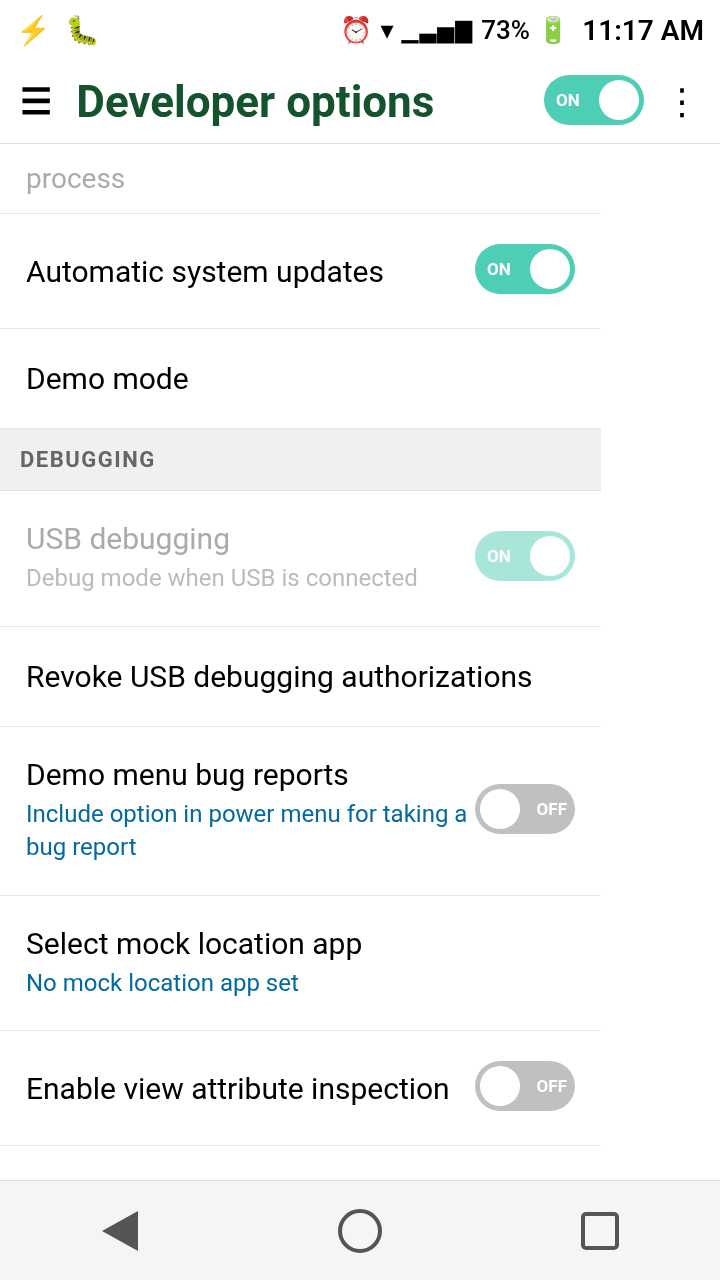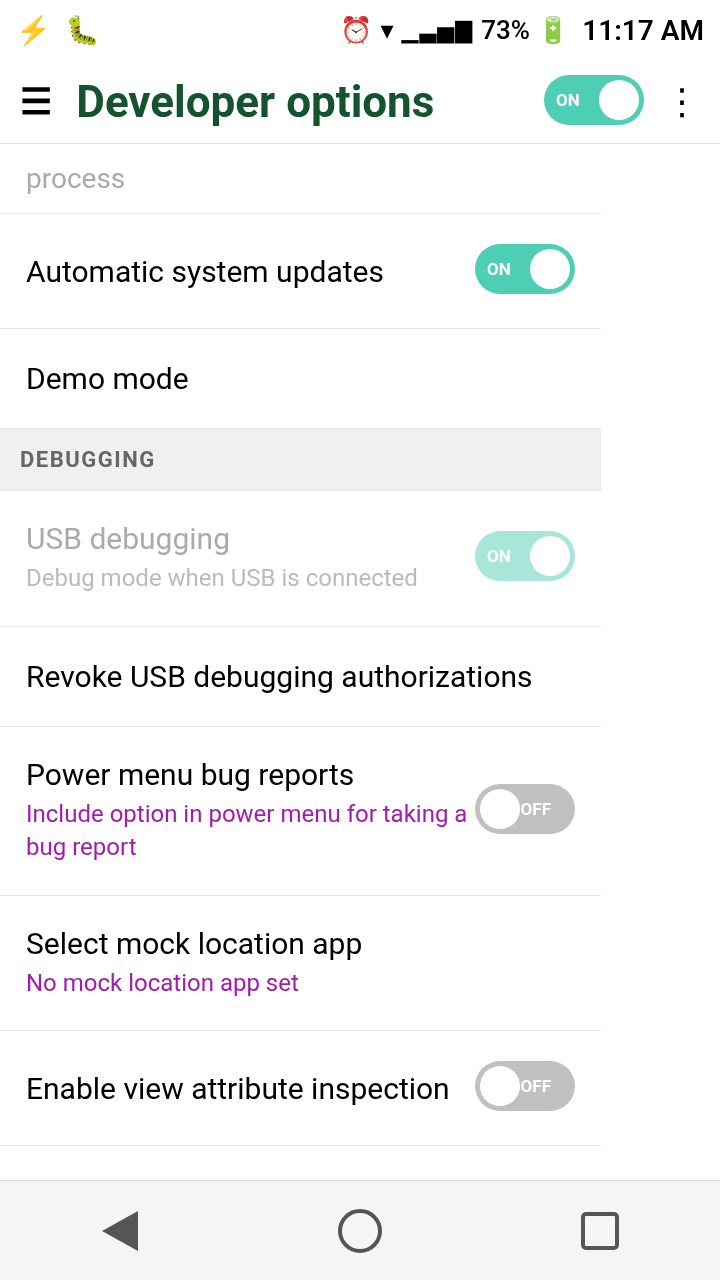--- a/index.html
+++ b/index.html
@@ -108,21 +108,21 @@
     .toggle-label {
       position: absolute;
       font-size: 17px;
       font-weight: 700;
       color: #ffffff;
     }
     .toggle.on .toggle-label {
       left: 12px;
     }
     .toggle.off .toggle-label {
-      right: 24px;
+      right: 8px;
     }
 
     
     .toggle.on.disabled {
       background: #a8e6d9;
     }
 
     
     .content {
       width: 601px;
@@ -153,21 +153,21 @@
     .settings-item-title {
       font-size: 30px;
       color: #000;
       font-weight: 400;
     }
     .settings-item-title.disabled {
       color: #aaaaaa;
     }
     .settings-item-subtitle {
       font-size: 24px;
-      color: #a21caf;
+      color: #0369a1;
       margin-top: 6px;
       line-height: 1.4;
     }
     .settings-item-subtitle.disabled {
       color: #bbbbbb;
     }
 
     
     .section-header {
       background: #f0f0f0;
@@ -307,21 +307,21 @@
   </div>
 
   <div class="settings-item">
     <div class="settings-item-content">
       <div class="settings-item-title">Revoke USB debugging authorizations</div>
     </div>
   </div>
 
   <div class="settings-item">
     <div class="settings-item-content">
-      <div class="settings-item-title">Power menu bug reports</div>
+      <div class="settings-item-title">Demo menu bug reports</div>
       <div class="settings-item-subtitle">Include option in power menu for taking a bug report</div>
     </div>
     <div>
       <div class="toggle off">
         <div class="toggle-knob"></div>
         <span class="toggle-label">OFF</span>
       </div>
     </div>
   </div>
 

